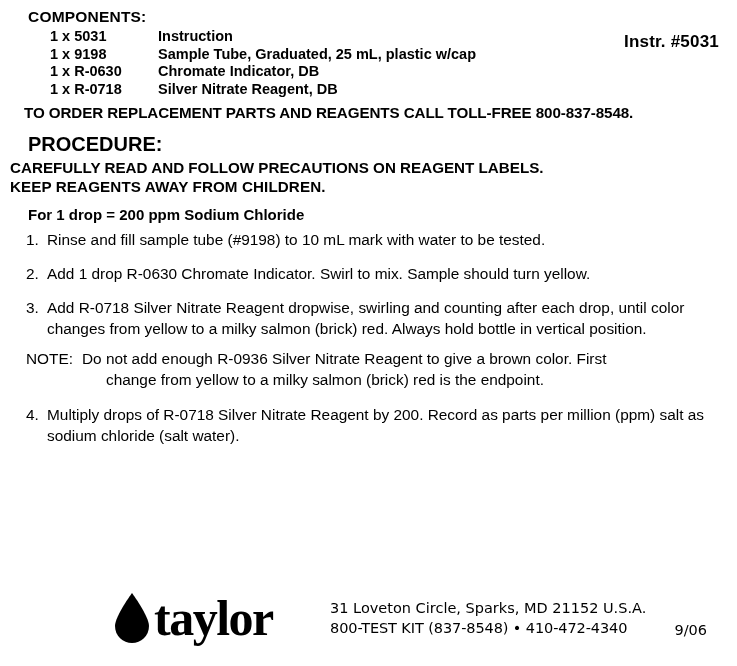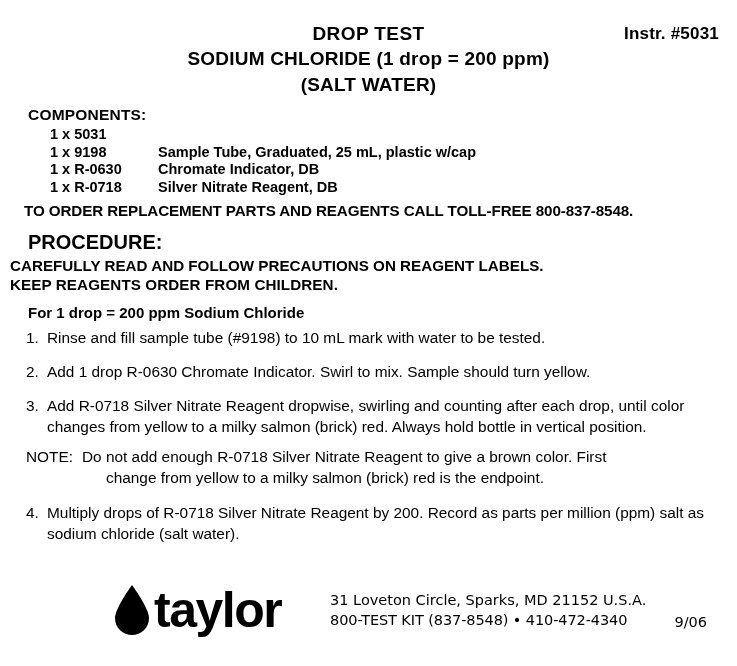--- a/index.html
+++ b/index.html
@@ -163,21 +163,21 @@
     align-items: center;
   }
   .drop-mark {
     width: 40px;
     height: 52px;
     position: relative;
     margin-right: 2px;
   }
   .drop-mark svg { display: block; }
   .logo-word {
-    font-family: Liberation Sans, sans-serif;
+    font-family: Liberation Serif, serif;
     font-size: 50px;
     font-weight: bold;
     letter-spacing: -1.5px;
     line-height: 50px;
     color: #000;
   }
   .addr {
     position: absolute;
     left: 330px;
     bottom: 20px;
@@ -195,31 +195,27 @@
     margin-left: 19px;
   }
 </style>
 </head>
 <body>
 
 <div class="page">
 
   <div class="instr-code">Instr. #5031</div>
 
-  <div class="title-block">
-    <div class="title-line1">DROP TEST</div>
-    <div class="title-line2">SODIUM CHLORIDE (1 drop = 200 ppm)</div>
-    <div class="title-line3">(SALT WATER)</div>
-  </div>
 
   <div class="section-heading">COMPONENTS:</div>
 
   <div class="components-list">
     <div class="comp-row">
       <span class="comp-qty">1 x 5031</span>
+      <span class="comp-desc">Instruction</span>
     </div>
     <div class="comp-row">
       <span class="comp-qty">1 x 9198</span>
       <span class="comp-desc">Sample Tube, Graduated, 25 mL, plastic w/cap</span>
     </div>
     <div class="comp-row">
       <span class="comp-qty">1 x R-0630</span>
       <span class="comp-desc">Chromate Indicator, DB</span>
     </div>
     <div class="comp-row">
@@ -227,21 +223,21 @@
       <span class="comp-desc">Silver Nitrate Reagent, DB</span>
     </div>
   </div>
 
   <div class="order-line">TO ORDER REPLACEMENT PARTS AND REAGENTS CALL TOLL-FREE 800-837-8548.</div>
 
   <div class="procedure-heading">PROCEDURE:</div>
 
   <div class="precaution">
     <div>CAREFULLY READ AND FOLLOW PRECAUTIONS ON REAGENT LABELS.</div>
-    <div class="line2">KEEP REAGENTS ORDER FROM CHILDREN.</div>
+    <div class="line2">KEEP REAGENTS AWAY FROM CHILDREN.</div>
   </div>
 
   <div class="fordrop">For 1 drop = 200 ppm Sodium Chloride</div>
 
   <div class="steps">
     <div class="step">
       <span class="step-num">1.</span>
       <span class="step-text">Rinse and fill sample tube (#9198) to 10 mL mark with water to be tested.</span>
     </div>
     <div class="step">
@@ -250,21 +246,21 @@
     </div>
     <div class="step">
       <span class="step-num">3.</span>
       <span class="step-text">Add R-0718 Silver Nitrate Reagent dropwise, swirling and counting after each drop, until color changes from yellow to a milky salmon (brick) red. Always hold bottle in vertical position.</span>
     </div>
   </div>
 
   <div class="note">
     <span class="note-label">NOTE:</span>
     <span class="note-text">
-      <span>Do not add enough R-0718 Silver Nitrate Reagent to give a brown color. First</span>
+      <span>Do not add enough R-0936 Silver Nitrate Reagent to give a brown color. First</span>
       <span class="cont">change from yellow to a milky salmon (brick) red is the endpoint.</span>
     </span>
   </div>
 
   <div class="steps">
     <div class="step">
       <span class="step-num">4.</span>
       <span class="step-text">Multiply drops of R-0718 Silver Nitrate Reagent by 200. Record as parts per million (ppm) salt as sodium chloride (salt water).</span>
     </div>
   </div>

